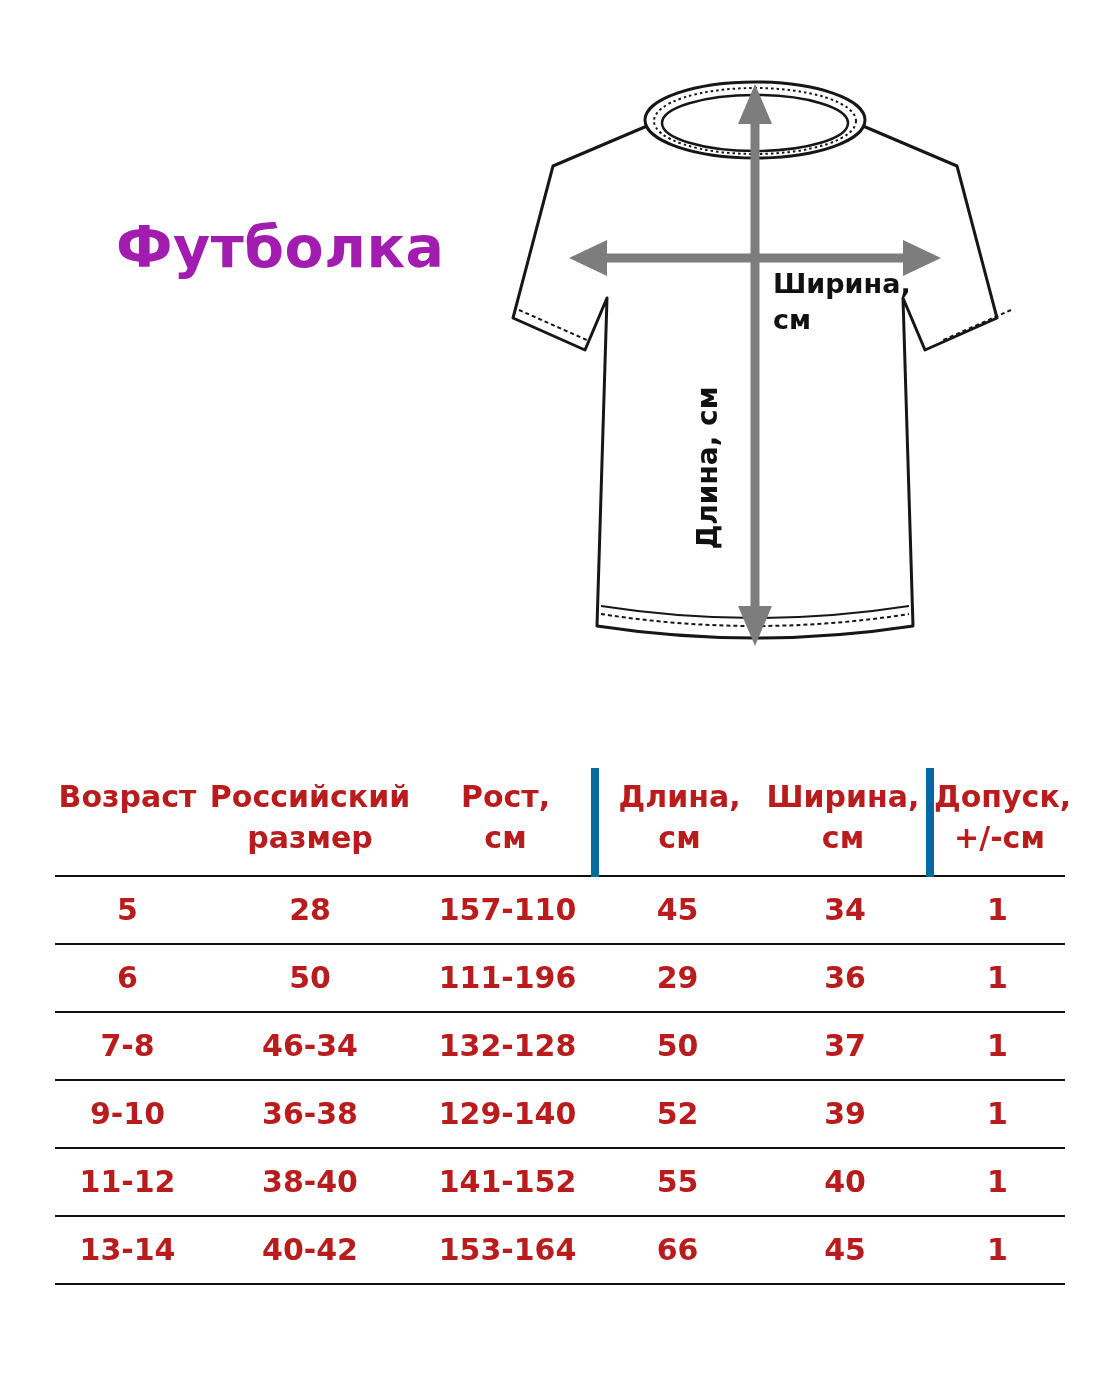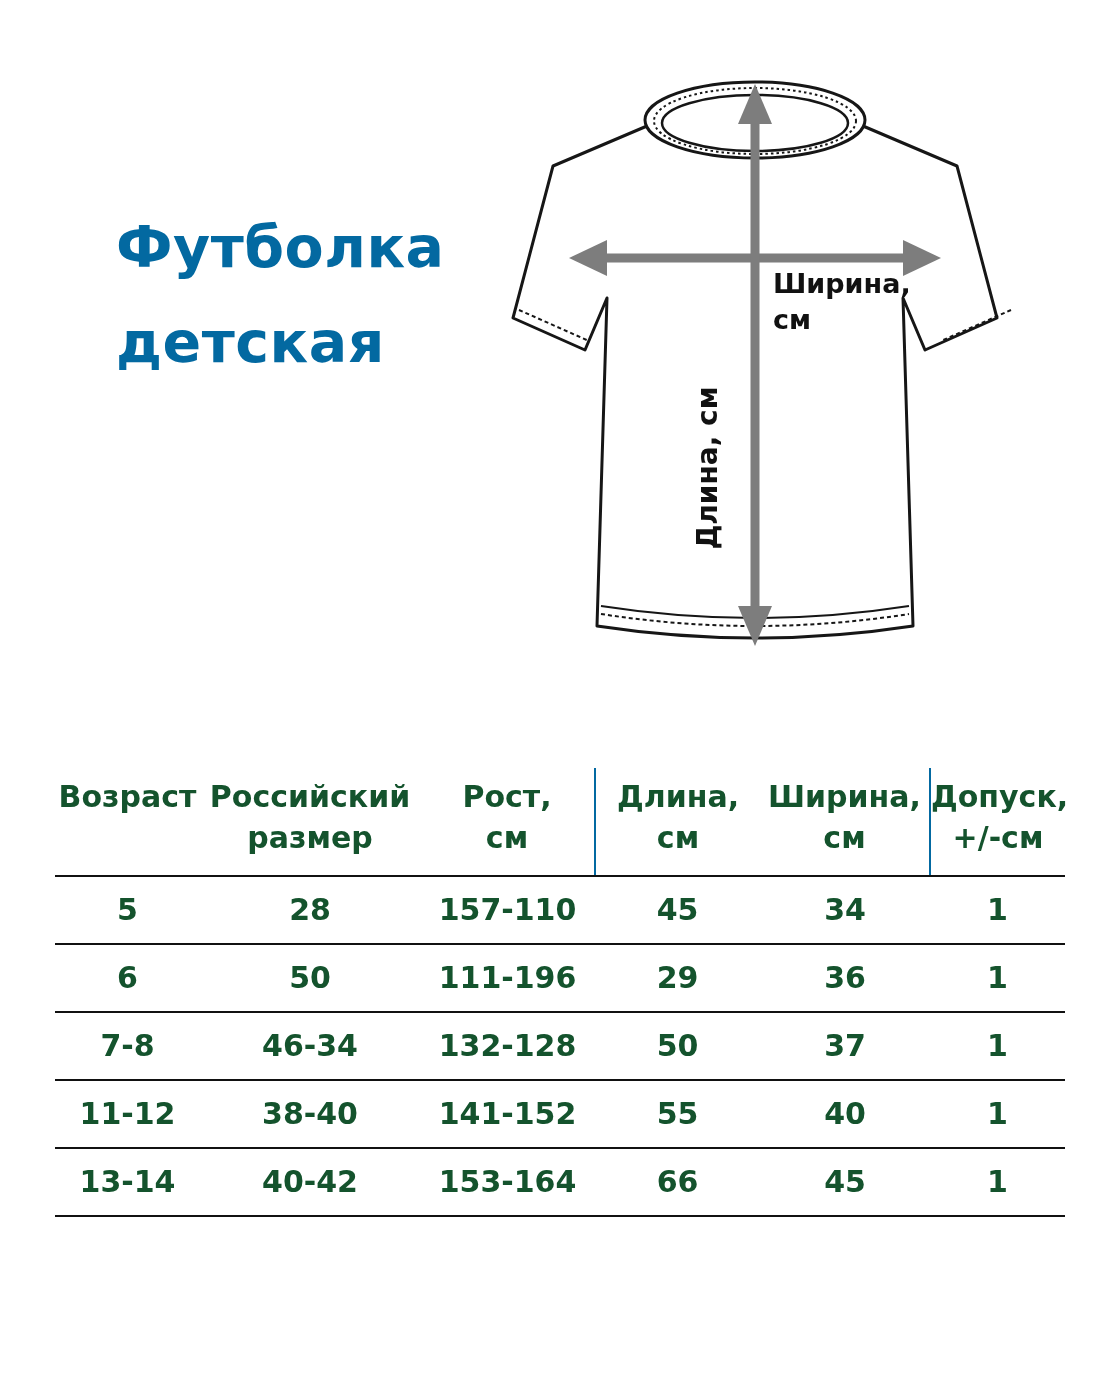--- a/index.html
+++ b/index.html
@@ -9,54 +9,54 @@
     position: relative; overflow: hidden;
     font-family: "DejaVu Sans", "Liberation Sans", sans-serif;
     color: #111111;
   }
   .page { position: absolute; inset: 0; }
 
   
   .title {
     position: absolute; left: 116px; top: 200px;
     font-size: 57px; font-weight: bold; line-height: 1.67;
-    color: #0369a1; letter-spacing: 0.5px;
+    color: #a21caf; letter-spacing: 0.5px;
   }
 
   
   .diagram { position: absolute; left: 505px; top: 78px; width: 520px; height: 600px; }
   .diagram svg { display: block; }
   .svg-label { font-family: "DejaVu Sans", "Liberation Sans", sans-serif; font-weight: bold; fill: #111111; }
 
   
   .size-table {
     position: absolute; left: 55px; top: 768px; width: 1010px;
     border-collapse: collapse; table-layout: fixed;
   }
   .size-table th, .size-table td {
-    font-weight: bold; text-align: center; color: #14532d;
+    font-weight: bold; text-align: center; color: #b91c1c;
   }
   .size-table th {
     font-size: 30px; line-height: 1.38;
     vertical-align: top; padding: 8px 0 16px 0;
     border-bottom: 2px solid #111111;
   }
-  .size-table th.vline { border-left: 2px solid #0369a1; }
+  .size-table th.vline { border-left: 8px solid #0369a1; }
   .size-table td {
     font-size: 30px; height: 68px;
     border-bottom: 2px solid #111111;
     vertical-align: middle;
   }
 </style>
 </head>
 <body>
 
 <div class="page">
 
-  <h1 class="title"><span>Футболка</span><br><span>детская</span></h1>
+  <h1 class="title"><span>Футболка</span><br></h1>
 
   <div class="diagram">
     <svg width="520" height="600" viewBox="0 0 520 600">
 
       <path d="M142,48 L48,88 L8,240 L80,272 L102,220 L92,548 Q250,572 408,548 L398,220 L420,272 L492,240 L452,88 L358,48 Z" fill="#ffffff" stroke="#161616" stroke-width="3" stroke-linejoin="round"></path>
 
       <path d="M96,528 Q250,552 404,528" fill="none" stroke="#161616" stroke-width="2"></path>
       <path d="M96,536 Q250,560 404,536" fill="none" stroke="#161616" stroke-width="2" stroke-dasharray="4 3"></path>
 
       <path d="M14,232 L84,263" fill="none" stroke="#161616" stroke-width="2" stroke-dasharray="4 3"></path>
@@ -122,20 +122,28 @@
         </tr>
         <tr>
           <td>7-8</td>
           <td>46-34</td>
           <td>132-128</td>
           <td>50</td>
           <td>37</td>
           <td>1</td>
         </tr>
         <tr>
+          <td>9-10</td>
+          <td>36-38</td>
+          <td>129-140</td>
+          <td>52</td>
+          <td>39</td>
+          <td>1</td>
+        </tr>
+        <tr>
           <td>11-12</td>
           <td>38-40</td>
           <td>141-152</td>
           <td>55</td>
           <td>40</td>
           <td>1</td>
         </tr>
         <tr>
           <td>13-14</td>
           <td>40-42</td>

